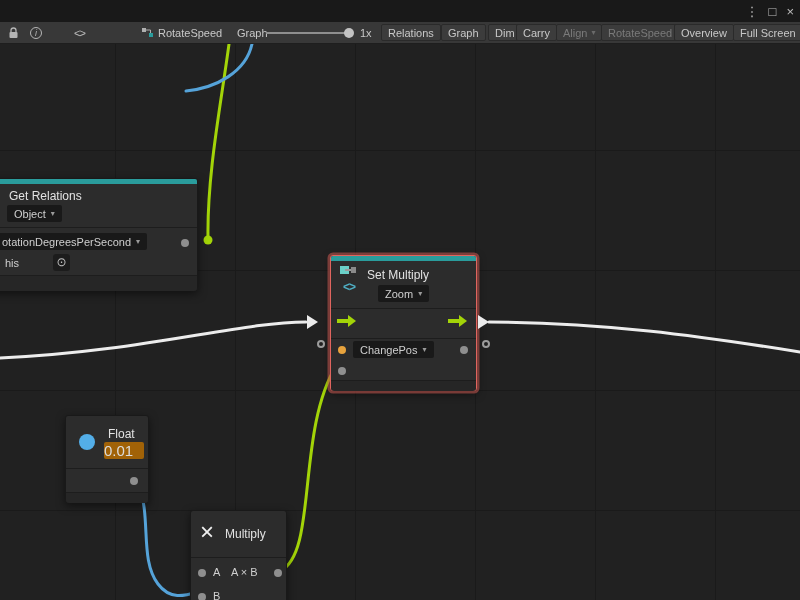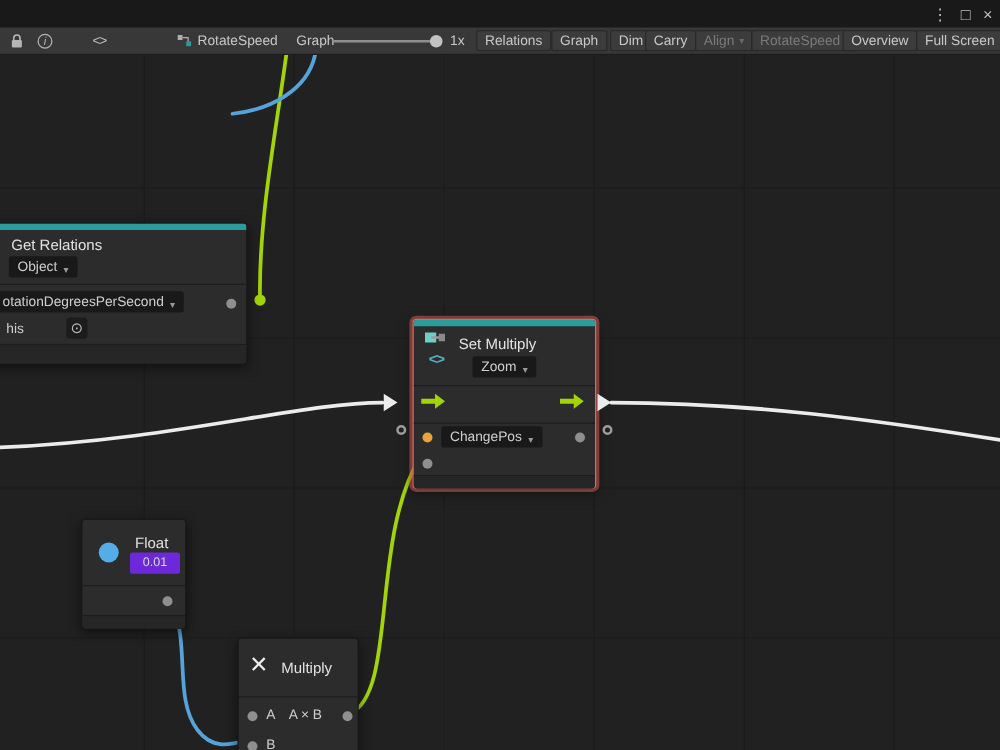--- a/index.html
+++ b/index.html
@@ -51,28 +51,28 @@
   .node.selected{border:1.5px solid var(--selection-red,#e0655f);
     box-shadow:0 0 0 2.5px rgba(219,96,88,.5),0 3px 9px rgba(0,0,0,.5);}
   .stripe{position:absolute;left:0;top:0;right:0;height:5px;
     background:var(--accent-teal,#2a9c9c);border-radius:2px 2px 0 0;}
   .hr{position:absolute;left:0;right:0;height:1px;background:#1d1d1d;}
   .nfooter{position:absolute;left:0;right:0;background:#262626;
     border-top:1px solid #1d1d1d;border-radius:0 0 3px 3px;}
   .ntitle{position:absolute;font-size:12px;color:#e2e2e2;white-space:nowrap;}
   .ncat{position:absolute;font-size:11px;color:#b0b0b0;white-space:nowrap;}
   .nlabel{position:absolute;font-size:11px;color:#cfcfcf;white-space:nowrap;}
-  .dd{position:absolute;display:inline-flex;align-items:flex-end;gap:5px;background:#191919;
+  .dd{position:absolute;display:inline-flex;align-items:center;gap:5px;background:#191919;
     border-radius:2px;padding:2px 7px;height:17px;font-size:11px;color:#cfcfcf;
     white-space:nowrap;}
   .port{position:absolute;width:8px;height:8px;border-radius:50%;background:#8f8f8f;}
   .port.orange{background:var(--port-orange,#e8a33d);}
   .port.hollow{background:transparent;border:2px solid #9c9c9c;}
-  .valuebox{position:absolute;background:#6d28d9;border-radius:2px;color:#dcdcdc;
-    font-size:10px;text-align:center;line-height:17px;}
+  .valuebox{position:absolute;background:#a16207;border-radius:2px;color:#dcdcdc;
+    font-size:15px;line-height:17px;}
   .garrow{position:absolute;width:12px;height:4px;background:var(--wire-green,#a3d408);}
   .garrow::after{content:"";position:absolute;right:-7px;top:-4px;
     border-left:8px solid var(--wire-green,#a3d408);
     border-top:6px solid transparent;border-bottom:6px solid transparent;}
   .flow-tri{position:absolute;width:0;height:0;
     border-left:11px solid var(--wire-white,#ececec);
     border-top:7px solid transparent;border-bottom:7px solid transparent;}
   .float-circle{position:absolute;width:16px;height:16px;border-radius:50%;
     background:var(--float-blue,#53aee8);}
   .target-box{position:absolute;width:17px;height:17px;background:#1c1c1c;border-radius:3px;

